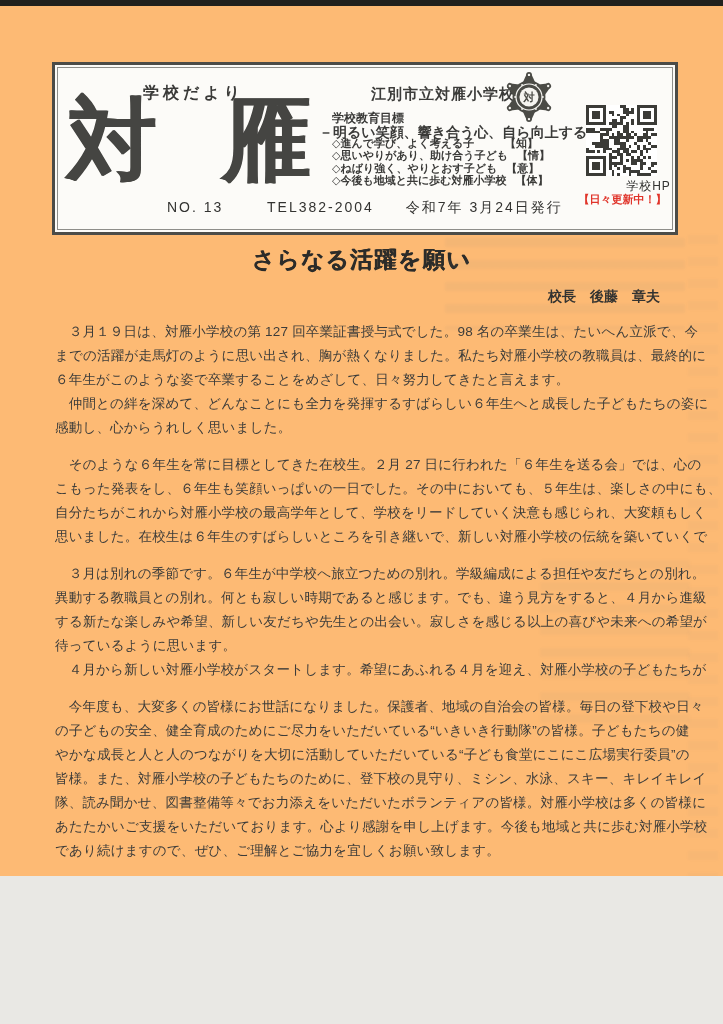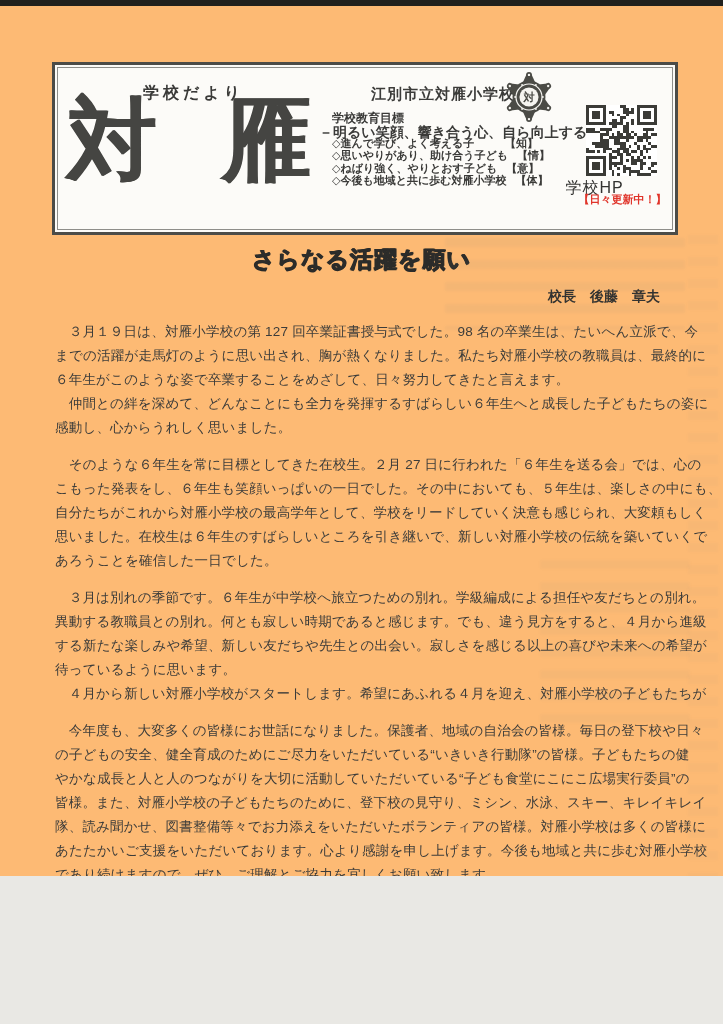--- a/index.html
+++ b/index.html
@@ -56,31 +56,31 @@
     position:absolute;left:277px;top:72px;width:206px;
   }
   .goal-row{
     display:flex;justify-content:space-between;
     font-size:11px;font-weight:700;color:#3a3a38;height:12.4px;line-height:12.4px;
     white-space:nowrap;
     gap:9px;
   }
   .qr{position:absolute;left:531px;top:40px;background:#fff;}
   .hp-label{
-    position:absolute;left:504px;top:113px;width:71px;
-    text-align:center;font-size:16px;color:#333331;letter-spacing:1px;
+    position:absolute;left:558px;top:113px;width:71px;
+    text-align:center;font-size:12px;color:#333331;letter-spacing:1px;
   }
   .hp-note{
     position:absolute;left:520px;top:127px;width:95px;
     text-align:center;font-size:11px;font-weight:700;white-space:nowrap;
   }
   
   .article-title{
     position:absolute;left:53px;top:244px;width:617px;
-    text-align:center;font-size:23px;font-weight:700;letter-spacing:1px;
+    text-align:center;font-size:23px;font-weight:400;letter-spacing:1px;
     color:#2c2c2a;
     text-shadow:0.7px 0 0 #2c2c2a,-0.7px 0 0 #2c2c2a,0 0.7px 0 #2c2c2a;
   }
   .article-author{
     position:absolute;left:53px;top:288px;width:607px;
     text-align:right;font-size:14px;font-weight:600;color:#333331;
   }
   .article-body{
     position:absolute;left:55px;top:320px;width:617px;
   }
@@ -107,20 +107,25 @@
 <div class="page">
 
   <div class="scan-bar"></div>
 
   <div class="header-box">
 
     <div class="kicker">学校だより</div>
 
     <div class="big-title">対雁</div>
 
+    <div class="no-line">
+      <span class="seg1">NO. 13</span>
+      <span class="seg2">TEL382-2004</span>
+      <span class="seg3">令和7年 3月24日発行</span>
+    </div>
 
     <div class="school-name">江別市立対雁小学校</div>
 
     <svg class="emblem" width="52" height="52" viewBox="-30 -30 60 60">
       <g fill="#4b4b46">
         <g id="teeth">
             <g transform="rotate(0)">
       <path d="M-7,-17 L-3,-26 L3,-26 L7,-17 Z"></path>
       <circle cx="0" cy="-25.5" r="3.4"></circle>
       <circle cx="0" cy="-25.5" r="1.4" fill="#f6f5f1"></circle>
@@ -419,21 +424,20 @@
         <div class="body-line">までの活躍が走馬灯のように思い出され、胸が熱くなりました。私たち対雁小学校の教職員は、最終的に</div>
         <div class="body-line">６年生がこのような姿で卒業することをめざして、日々努力してきたと言えます。</div>
         <div class="body-line">　仲間との絆を深めて、どんなことにも全力を発揮するすばらしい６年生へと成長した子どもたちの姿に</div>
         <div class="body-line">感動し、心からうれしく思いました。</div>
       </div>
       <div class="para-block">
         <div class="body-line">　そのような６年生を常に目標としてきた在校生。２月 27 日に行われた「６年生を送る会」では、心の</div>
         <div class="body-line">こもった発表をし、６年生も笑顔いっぱいの一日でした。その中においても、５年生は、楽しさの中にも、</div>
         <div class="body-line">自分たちがこれから対雁小学校の最高学年として、学校をリードしていく決意も感じられ、大変頼もしく</div>
         <div class="body-line">思いました。在校生は６年生のすばらしいところを引き継いで、新しい対雁小学校の伝統を築いていくで</div>
-        <div class="body-line">あろうことを確信した一日でした。</div>
       </div>
       <div class="para-block">
         <div class="body-line">　３月は別れの季節です。６年生が中学校へ旅立つための別れ。学級編成による担任や友だちとの別れ。</div>
         <div class="body-line">異動する教職員との別れ。何とも寂しい時期であると感じます。でも、違う見方をすると、４月から進級</div>
         <div class="body-line">する新たな楽しみや希望、新しい友だちや先生との出会い。寂しさを感じる以上の喜びや未来への希望が</div>
         <div class="body-line">待っているように思います。</div>
         <div class="body-line">　４月から新しい対雁小学校がスタートします。希望にあふれる４月を迎え、対雁小学校の子どもたちが</div>
       </div>
       <div class="para-block">
         <div class="body-line">　今年度も、大変多くの皆様にお世話になりました。保護者、地域の自治会の皆様。毎日の登下校や日々</div>

